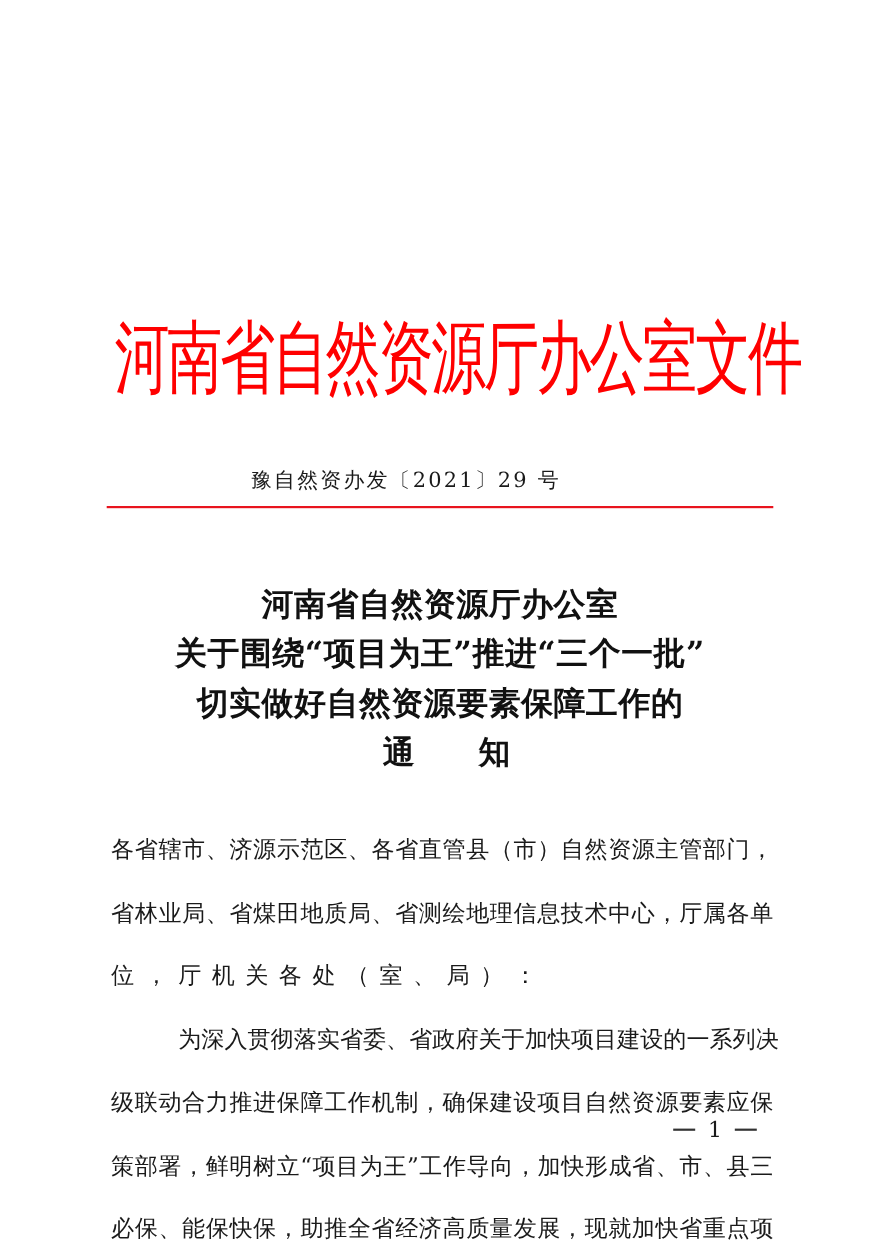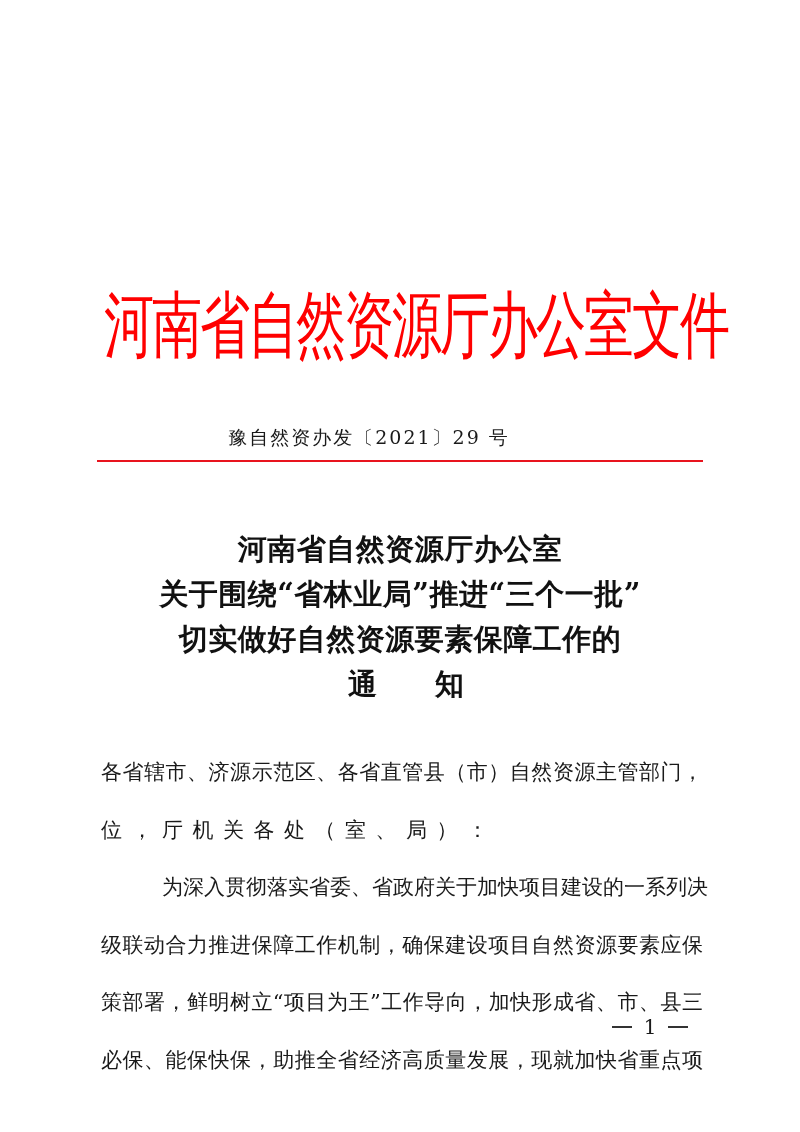--- a/index.html
+++ b/index.html
@@ -164,28 +164,29 @@
     <span>文</span>
     <span>件</span>
   </div>
 
   <div class="docno">豫自然资办发〔2021〕29 号</div>
 
   <div class="red-rule"></div>
 
   <div class="notice-title">
     <span class="tline">河南省自然资源厅办公室</span>
-    <span class="tline">关于围绕“省林业局”推进“三个一批”</span>
+    <span class="tline">关于围绕“项目为王”推进“三个一批”</span>
     <span class="tline">切实做好自然资源要素保障工作的</span>
     <span class="tline last"><span>通</span><span class="gap"></span><span>知</span></span>
   </div>
 
   <div class="body-text">
     <p class="para">
       <span class="line">各省辖市、济源示范区、各省直管县（市）自然资源主管部门，</span>
+      <span class="line">省林业局、省煤田地质局、省测绘地理信息技术中心，厅属各单</span>
       <span class="line short">位，厅机关各处（室、局）：</span>
     </p>
     <p class="para">
       <span class="line indent">为深入贯彻落实省委、省政府关于加快项目建设的一系列决</span>
       <span class="line">级联动合力推进保障工作机制，确保建设项目自然资源要素应保</span>
       <span class="line">策部署，鲜明树立“项目为王”工作导向，加快形成省、市、县三</span>
       <span class="line">必保、能保快保，助推全省经济高质量发展，现就加快省重点项</span>
     </p>
   </div>
 

